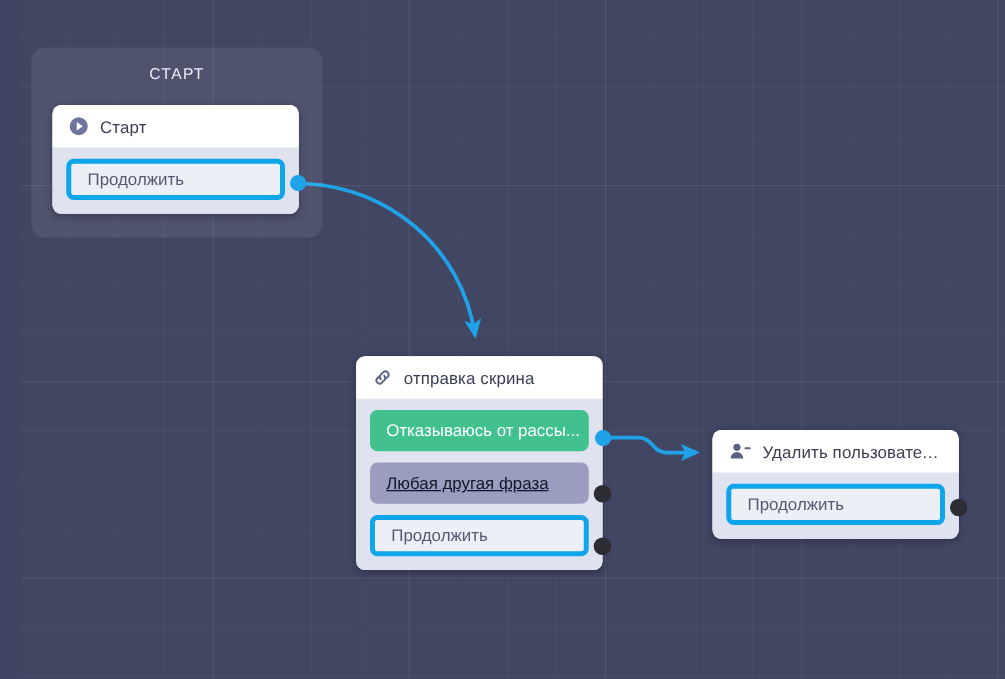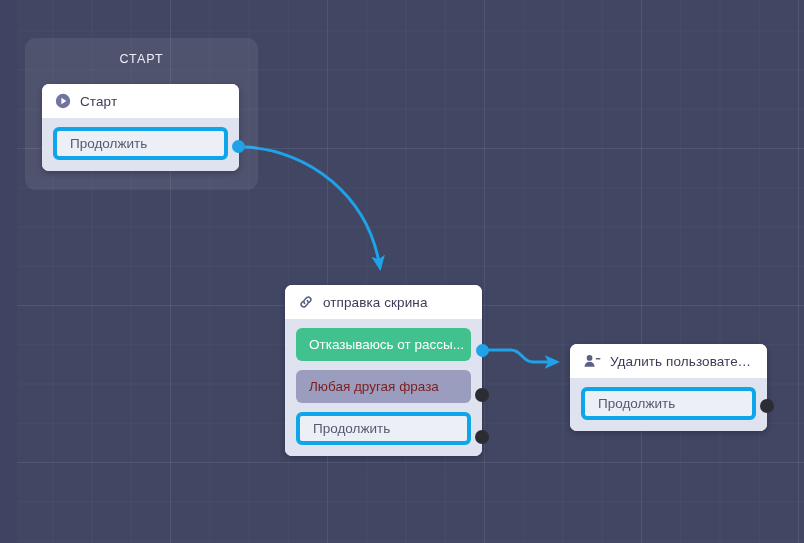--- a/index.html
+++ b/index.html
@@ -95,21 +95,22 @@
     background: #edeff7;
     border: 4px solid #0ea5e9;
     color: #555a70;
   }
   .port-row.green {
     background: #40c18e;
     color: #ffffff;
   }
   .port-row.muted {
     background: #9a9dbd;
-    color: #7f1d1d;
+    color: #0f172a;
+    text-decoration: underline;
   }
 
   
   .dot {
     position: absolute;
     border-radius: 50%;
     z-index: 20;
   }
   .dot.blue {
     width: 13px; height: 13px;

